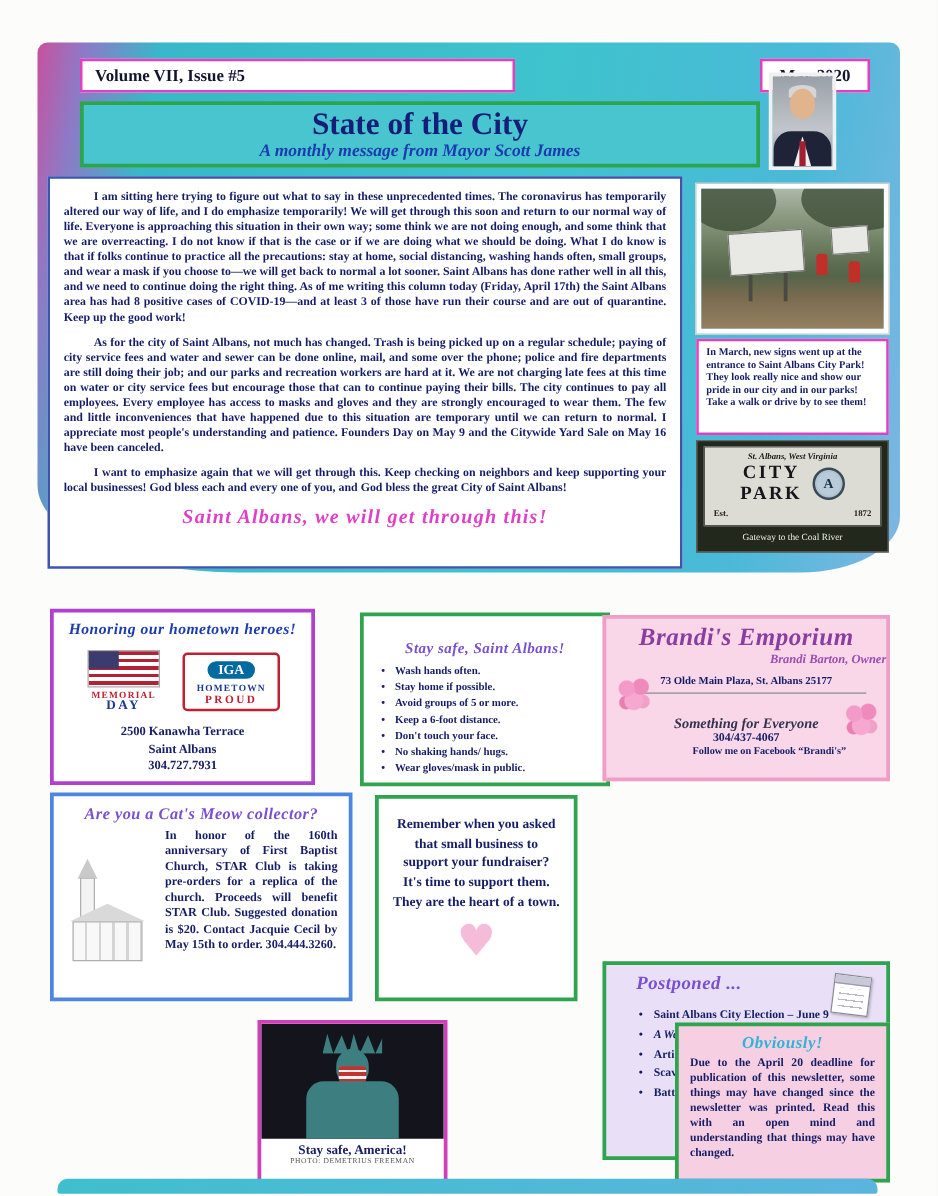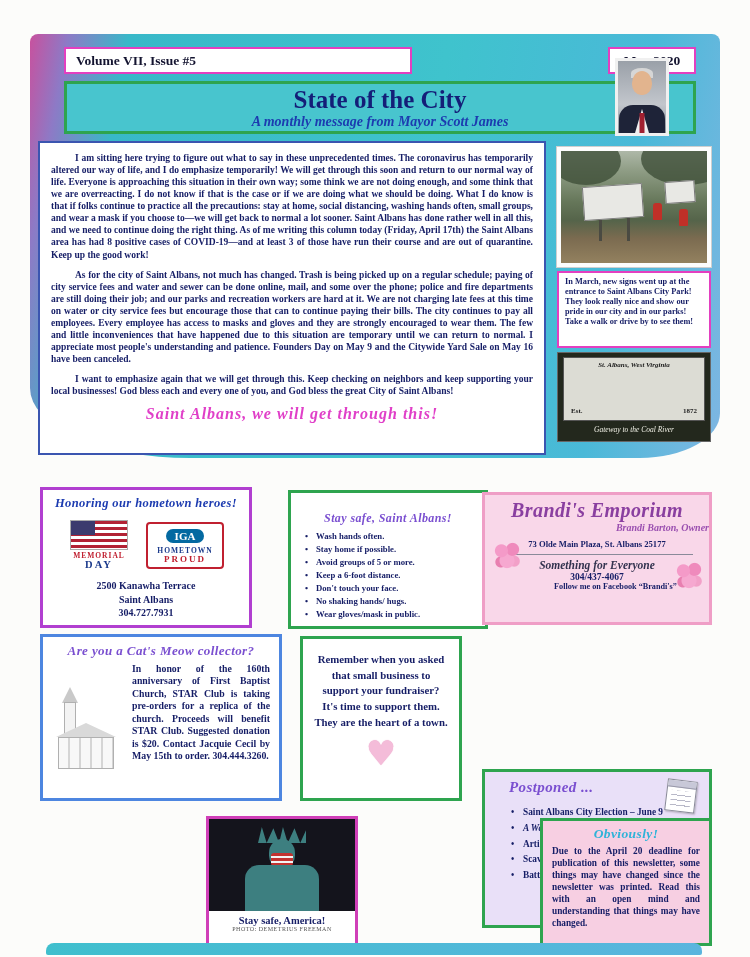--- a/index.html
+++ b/index.html
@@ -14,21 +14,21 @@
     border-radius:8px 8px 80px 160px / 8px 8px 45px 70px;
   }
   .issue-box, .date-box {
     position:absolute; height:27px; background:#fff; border:2px solid #e33fc0;
     font-size:13.5px; font-weight:bold; color:#141430; line-height:23px;
   }
   .issue-box { left:64px; top:47px; width:348px; padding-left:10px; }
   .date-box  { left:608px; top:47px; width:88px; text-align:center; }
 
   .title-box {
-    position:absolute; left:64px; top:81px; width:632px; height:53px;
+    position:absolute; left:64px; top:81px; width:544px; height:53px;
     border:3px solid #2ea44f; background:#48c5ce;
     text-align:center; overflow:hidden;
   }
   .title-box h1 { font-size:25px; font-weight:bold; color:#141e78; line-height:1.1; margin-top:2px; }
   .title-box .subtitle { font-size:14px; font-weight:bold; font-style:italic; color:#1c3bb0; }
 
   
   .mayor {
     position:absolute; left:615px; top:58px; width:54px; height:78px;
     border:3px solid #f0f0f0; background:linear-gradient(180deg,#9aa0a8 0%,#c2c6cc 60%,#8f949c 100%);
@@ -77,21 +77,21 @@
     background:#23281d; border:1px solid #666; padding:4px 5px 0;
   }
   .ps-panel { height:64px; background:#dcdcd4; border:1px solid #555; position:relative; text-align:center; overflow:hidden; }
   .ps-region { font-size:7px; font-style:italic; color:#1a1a1a; margin-top:3px; font-weight:bold; }
   .ps-main { display:flex; justify-content:center; align-items:center; gap:8px; margin-top:1px; }
   .ps-words { line-height:1; }
   .ps-city, .ps-park { font-size:15px; font-weight:bold; color:#15151a; letter-spacing:2px; line-height:1.1; }
   .ps-logo { width:26px; height:26px; border-radius:50%; background:radial-gradient(circle,#b9cbd8 55%,#8fa5b5 100%); border:2px solid #3a4a58; color:#15304a; font-size:11px; font-weight:bold; line-height:23px; text-align:center; }
   .ps-est  { position:absolute; left:7px;  bottom:5px; font-size:7px; font-weight:bold; color:#222; }
   .ps-year { position:absolute; right:7px; bottom:5px; font-size:7px; font-weight:bold; color:#222; }
-  .ps-tagline { text-align:center; font-size:7.5px; font-style:italic; color:#f0f0e6; margin-top:4px; }
+  .ps-tagline { text-align:center; font-size:7.5px; color:#f0f0e6; margin-top:4px; }
 
   
   .box { position:absolute; overflow:hidden; background:#fff; }
   .script { font-style:italic; font-weight:bold; letter-spacing:.4px; }
 
   
   .heroes { left:40px; top:487px; width:212px; height:141px; border:3px solid #b13fd0; text-align:center; padding-top:6px; }
   .heroes-title { font-size:12.5px; color:#1c3bb0; }
   .logo-row { display:flex; justify-content:center; align-items:center; gap:16px; margin-top:7px; height:54px; }
   .flag-wrap { width:62px; }
@@ -111,21 +111,21 @@
   .ss-list { list-style:none; margin-left:6px; }
   .ss-list li { font-size:8.7px; font-weight:bold; color:#151d66; line-height:1.5; padding-left:11px; position:relative; }
   .ss-list li::before { content:"•"; position:absolute; left:0; }
 
   
   .brandis { left:482px; top:492px; width:230px; height:133px; border:3px solid #ef9ec6; background:#f9d7e9; text-align:center; padding-top:4px; position:relative; }
   .brandis-title { font-size:20px; color:#8a3fa0; }
   .brandis-owner { font-size:10px; color:#9a4fb0; font-style:italic; font-weight:bold;text-align:right; }
   .brandis-address { font-size:8.6px; font-weight:bold; color:#151d66; margin-top:6px; }
   .sep-line { width:86%; margin:5px auto 0; border-top:1px solid #8a8a9a; }
-  .brandis-tagline { font-size:11.5px; font-weight:bold; font-style:italic; color:#33334f; margin-top:4px; }
+  .brandis-tagline { font-size:11.5px; font-weight:bold; font-style:italic; color:#33334f; margin-top:18px; }
   .brandis-phone { font-size:9.5px; font-weight:bold; color:#151d66; margin-top:1px; }
   .brandis-fb { font-size:8.2px; font-weight:bold; color:#151d66; margin-top:0;padding-left:37px; }
   .flower-icon { position:absolute; width:28px; height:28px;
     background:
       radial-gradient(circle at 30% 35%, #f49ac8 0 6px, transparent 7px),
       radial-gradient(circle at 70% 30%, #ef8abc 0 6px, transparent 7px),
       radial-gradient(circle at 50% 70%, #f6a8d0 0 7px, transparent 8px),
       radial-gradient(circle at 28% 75%, #e87fb0 0 5px, transparent 6px),
       radial-gradient(circle at 76% 72%, #f2a0c8 0 5px, transparent 6px); }
   .flower-left  { left:8px; top:46px; }
@@ -225,20 +225,27 @@
     <div class="sp-person" style="left:118px; top:58px;"></div>
   </div>
 
   <div class="signs-note">
     <span>In March, new signs went up at the entrance to Saint Albans City Park! They look really nice and show our pride in our city and in our parks! Take a walk or drive by to see them!</span>
   </div>
 
   <div class="park-sign">
     <div class="ps-panel">
       <div class="ps-region">St. Albans, West Virginia</div>
+      <div class="ps-main">
+        <div class="ps-words">
+          <div class="ps-city">CITY</div>
+          <div class="ps-park">PARK</div>
+        </div>
+        <div class="ps-logo">A</div>
+      </div>
       <div class="ps-est">Est.</div>
       <div class="ps-year">1872</div>
     </div>
     <div class="ps-tagline">Gateway to the Coal River</div>
   </div>
 
   <div class="box heroes">
     <div class="script heroes-title">Honoring our hometown heroes!</div>
     <div class="logo-row">
       <div class="flag-wrap">

